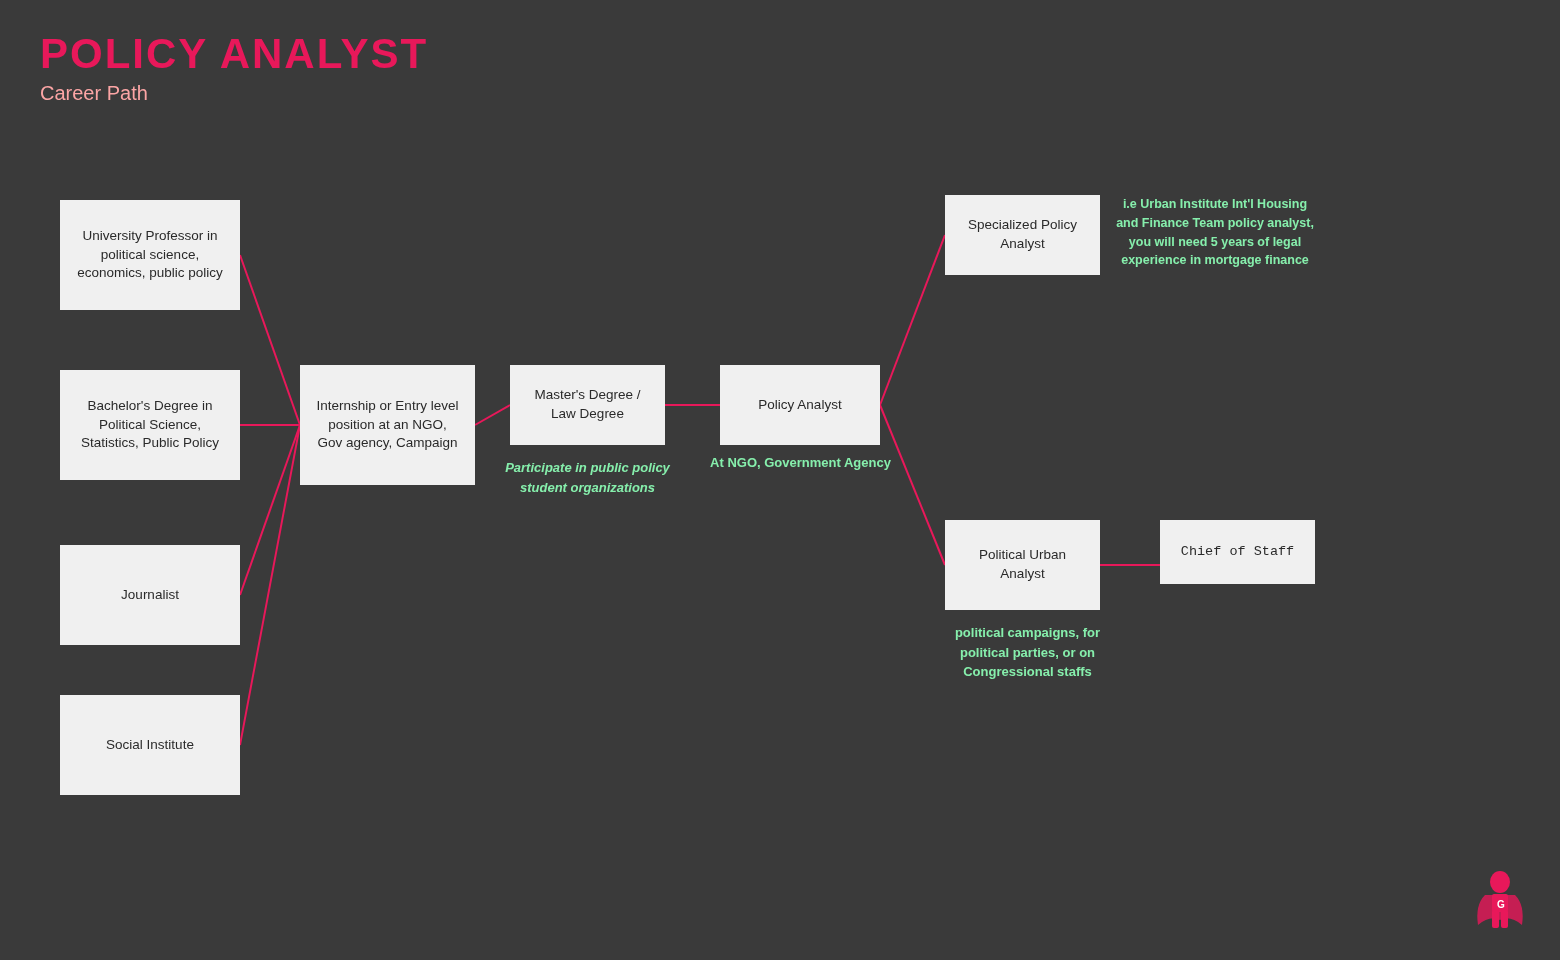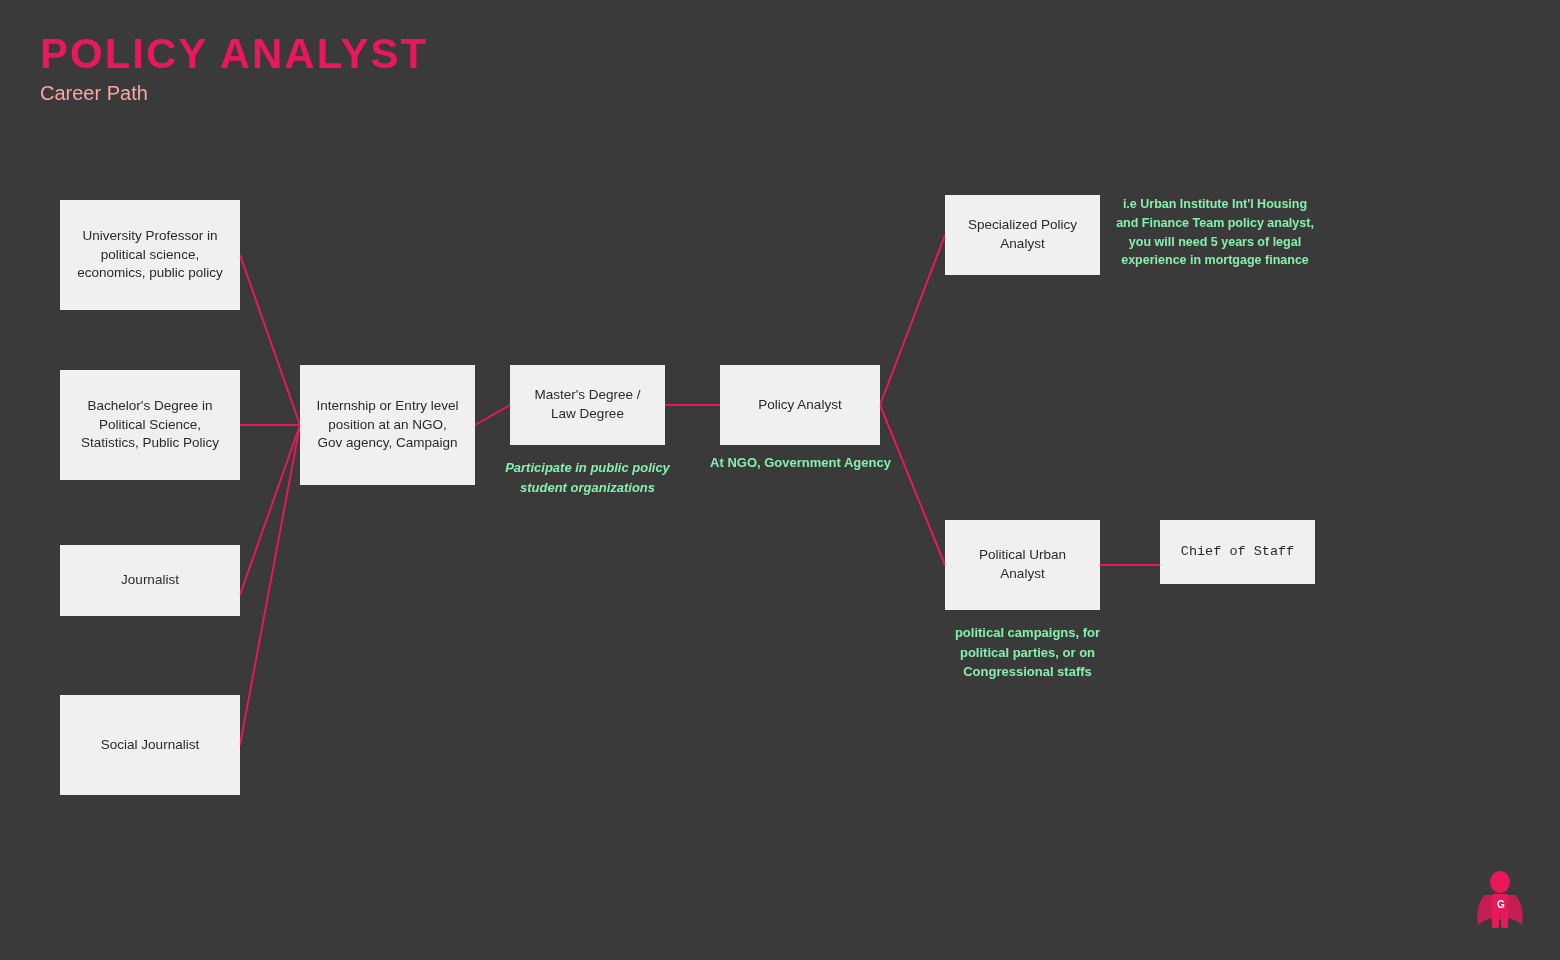--- a/index.html
+++ b/index.html
@@ -108,26 +108,26 @@
   </svg>
 
   <div class="node" style="left:60px; top:230px; width:180px; height:110px;">
     <span>Bachelor's Degree in Political Science, Statistics, Public Policy</span>
   </div>
 
   <div class="node" style="left:60px; top:60px; width:180px; height:110px;">
     <span>University Professor in political science, economics, public policy</span>
   </div>
 
-  <div class="node" style="left:60px; top:405px; width:180px; height:71px;">
+  <div class="node" style="left:60px; top:405px; width:180px; height:100px;">
     <span>Journalist</span>
   </div>
 
   <div class="node" style="left:60px; top:555px; width:180px; height:100px;">
-    <span>Social Journalist</span>
+    <span>Social Institute</span>
   </div>
 
   <div class="node" style="left:510px; top:225px; width:155px; height:80px;">
     <span>Master's Degree / Law Degree</span>
   </div>
 
   <div class="node" style="left:300px; top:225px; width:175px; height:120px;">
     <span>Internship or Entry level position at an NGO, Gov agency, Campaign</span>
   </div>
 

